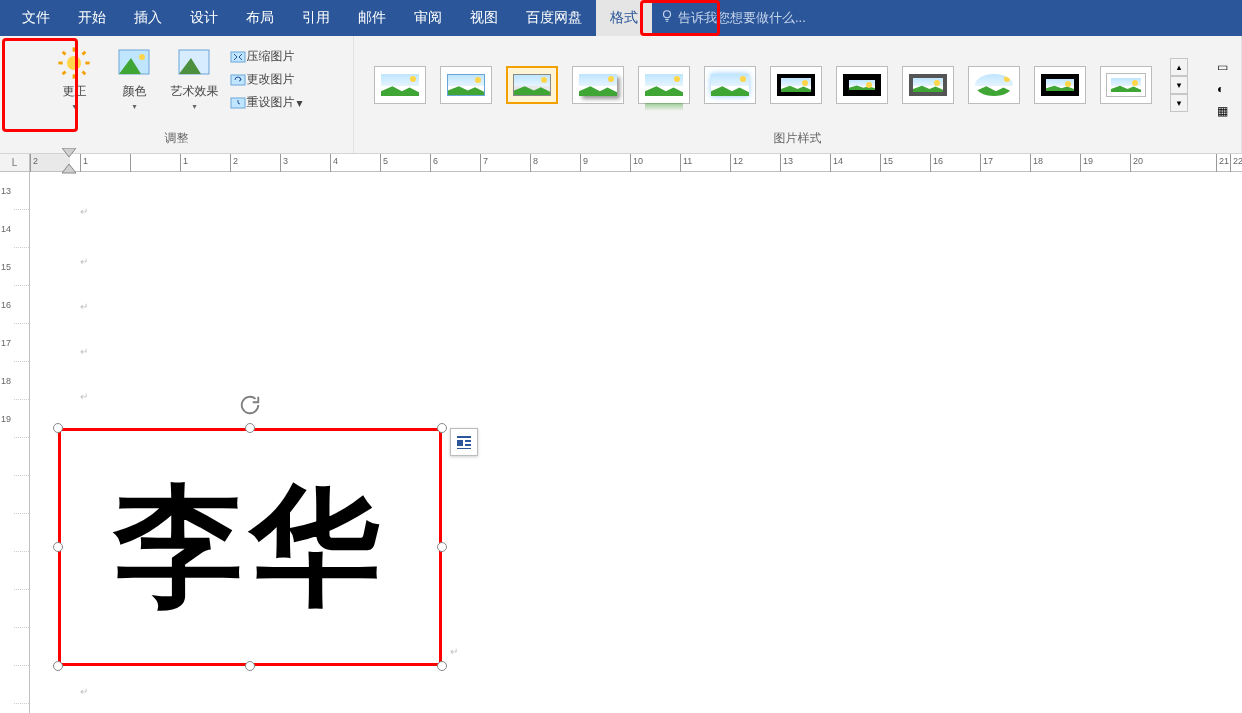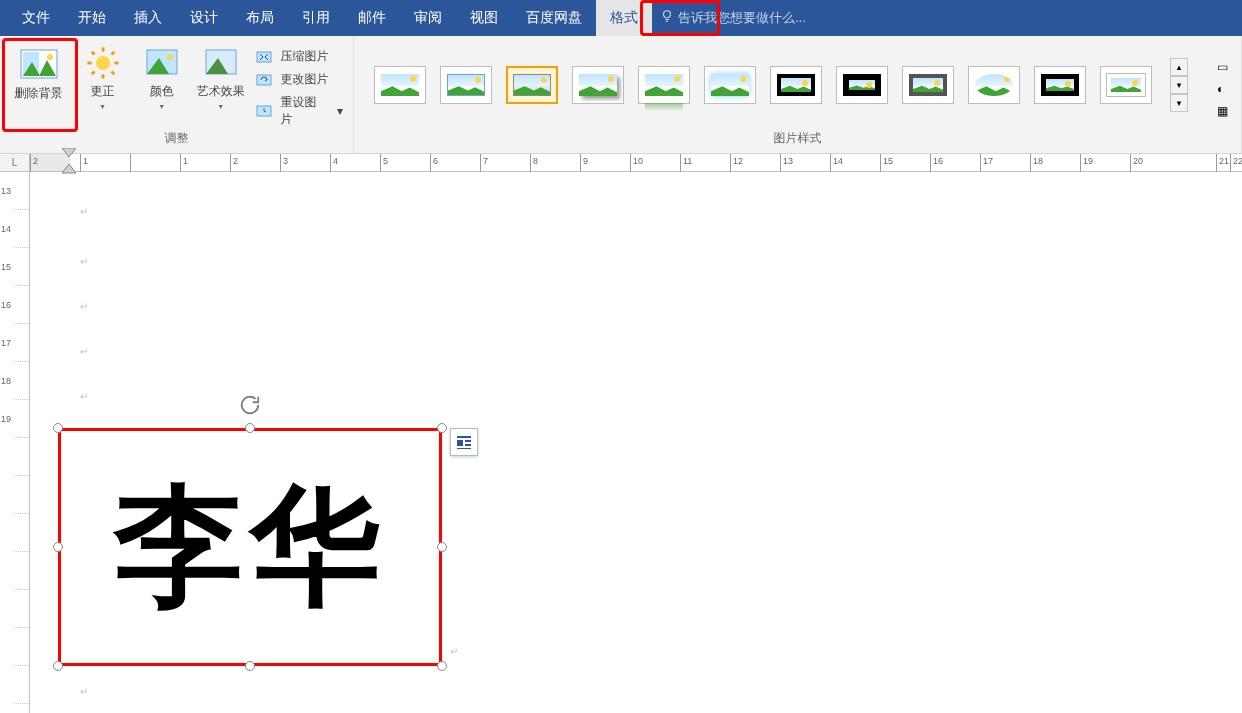--- a/index.html
+++ b/index.html
@@ -19,21 +19,21 @@
 .ribbon-group .controls { flex: 1; display: flex; align-items: flex-start; gap: 4px; }
 .ribbon-group .label { font-size: 12px; color: #666; padding-bottom: 2px; }
 
 .bigbtn { display: flex; flex-direction: column; align-items: center; justify-content: flex-start; width: 56px; padding-top: 6px; cursor: pointer; }
 .bigbtn .lbl { font-size: 12px; color: #444; text-align: center; margin-top: 4px; line-height: 1.3; }
 .bigbtn .chev { font-size: 8px; color: #666; margin-top: 2px; }
 
 .redbox-removebg { position: absolute; top: 38px; left: 2px; width: 76px; height: 94px; pointer-events: none; }
 
 .smallbtns { display: flex; flex-direction: column; gap: 2px; padding-top: 6px; }
-.smallbtn { display: flex; align-items: center; gap: 8px; font-size: 12px; color: #444; cursor: pointer; padding: 2px 4px; }
+.smallbtn { display: flex; align-items: center; gap: 0; font-size: 12px; color: #444; cursor: pointer; padding: 2px 4px; }
 .smallbtn svg { flex-shrink: 0; }
 
 .styles-gallery { display: flex; gap: 14px; align-items: center; padding: 18px 14px 0 14px; flex: 1; }
 .style-thumb { width: 52px; height: 38px; background: #fff; border: 1px solid #bcbcbc; display: flex; align-items: center; justify-content: center; cursor: pointer; position: relative; }
 .style-thumb.selected { border: 2px solid #f2a100; background: #fff4d6; }
 .style-thumb .pic { width: 38px; height: 22px; position: relative; }
 .sky { position: absolute; top: 0; left: 0; right: 0; height: 55%; background: linear-gradient(#bfe5ff,#e6f4ff); }
 .hill { position: absolute; bottom: 0; left: 0; right: 0; height: 55%; background: #3fa535; clip-path: polygon(0 100%, 0 60%, 30% 20%, 55% 60%, 75% 30%, 100% 70%, 100% 100%); }
 .sun { position: absolute; top: 2px; right: 3px; width: 6px; height: 6px; background: #ffd54a; border-radius: 50%; }
 .frame-black { border: 4px solid #000; }
@@ -100,30 +100,20 @@
       </svg>
     <span>告诉我您想要做什么...</span>
   </div>
 </div>
 <div class="red-box redbox-format"></div>
 
 <div class="ribbon">
 
   <div class="ribbon-group" style="width:354px">
     <div class="controls">
-      <div class="bigbtn" style="width:66px">
-        <svg width="38" height="36" viewBox="0 0 38 36">
-          <rect x="1" y="4" width="36" height="28" fill="#fff" stroke="#6aa5d8"></rect>
-          <rect x="3" y="6" width="16" height="24" fill="#bfe5ff"></rect>
-          <polygon points="3,30 12,16 20,30" fill="#3fa535"></polygon>
-          <polygon points="19,30 27,14 36,30" fill="#3fa535"></polygon>
-          <circle cx="30" cy="11" r="3" fill="#ffd54a"></circle>
-        </svg>
-        <div class="lbl">删除背景</div>
-      </div>
       <div class="bigbtn">
         <svg width="34" height="34" viewBox="0 0 24 24">
             <circle cx="12" cy="12" r="5" fill="#ffd54a"></circle>
             <g stroke="#f2a100" stroke-width="2">
               <line x1="12" y1="1" x2="12" y2="4"></line>
               <line x1="12" y1="20" x2="12" y2="23"></line>
               <line x1="1" y1="12" x2="4" y2="12"></line>
               <line x1="20" y1="12" x2="23" y2="12"></line>
               <line x1="4" y1="4" x2="6" y2="6"></line>
               <line x1="18" y1="18" x2="20" y2="20"></line>

